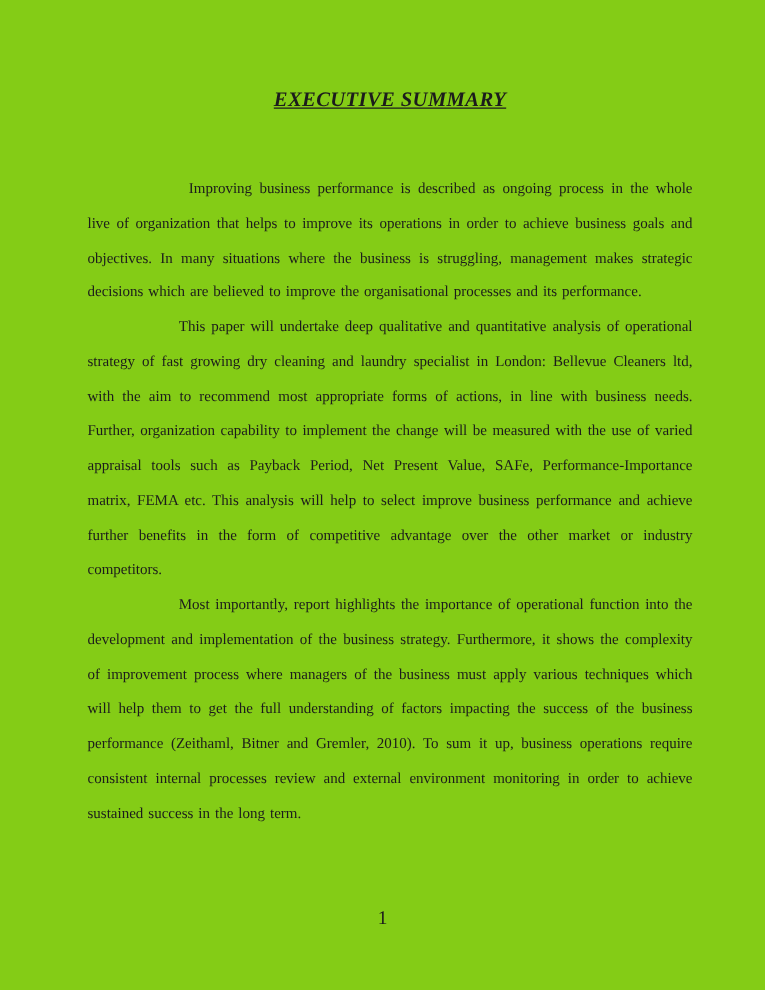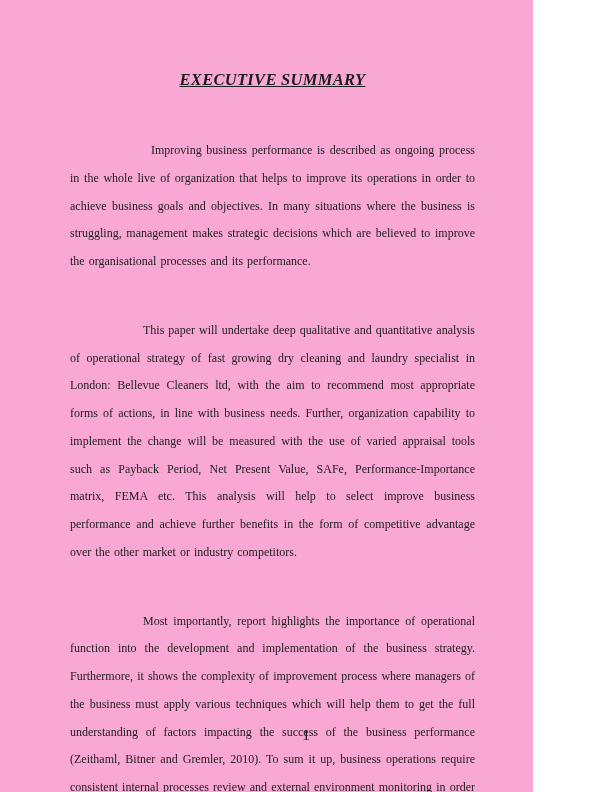--- a/index.html
+++ b/index.html
@@ -2,23 +2,23 @@
 <html><head>
 <meta charset="utf-8">
 <style>
   html, body {
     margin: 0;
     padding: 0;
     background: #ffffff;
   }
   .page {
     position: relative;
-    width: 533px;
+    width: 612px;
     height: 792px;
-    background: #f9a8d4;
+    background: #84cc16;
     box-sizing: border-box;
     padding: 70px 58px 0 70px;
     font-family: "Liberation Serif", "DejaVu Serif", serif;
     color: #1c1c1c;
     overflow: hidden;
   }
   .doc-title {
     margin: 0;
     font-size: 16.5px;
     line-height: 20px;
@@ -32,21 +32,21 @@
     margin-top: 47px;
   }
   .para {
     margin: 0;
     font-size: 12px;
     line-height: 27.75px;
     text-align: justify;
     word-spacing: 1px;
   }
   .indent-lg { text-indent: 81px; }
-  .indent    { text-indent: 73px; margin-top: 41px; }
+  .indent    { text-indent: 73px; }
   .page-footer {
     position: absolute;
     top: 725px;
     left: 0;
     width: 612px;
     text-align: center;
     font-size: 15.5px;
     line-height: 20px;
     color: #1c1c1c;
   }

